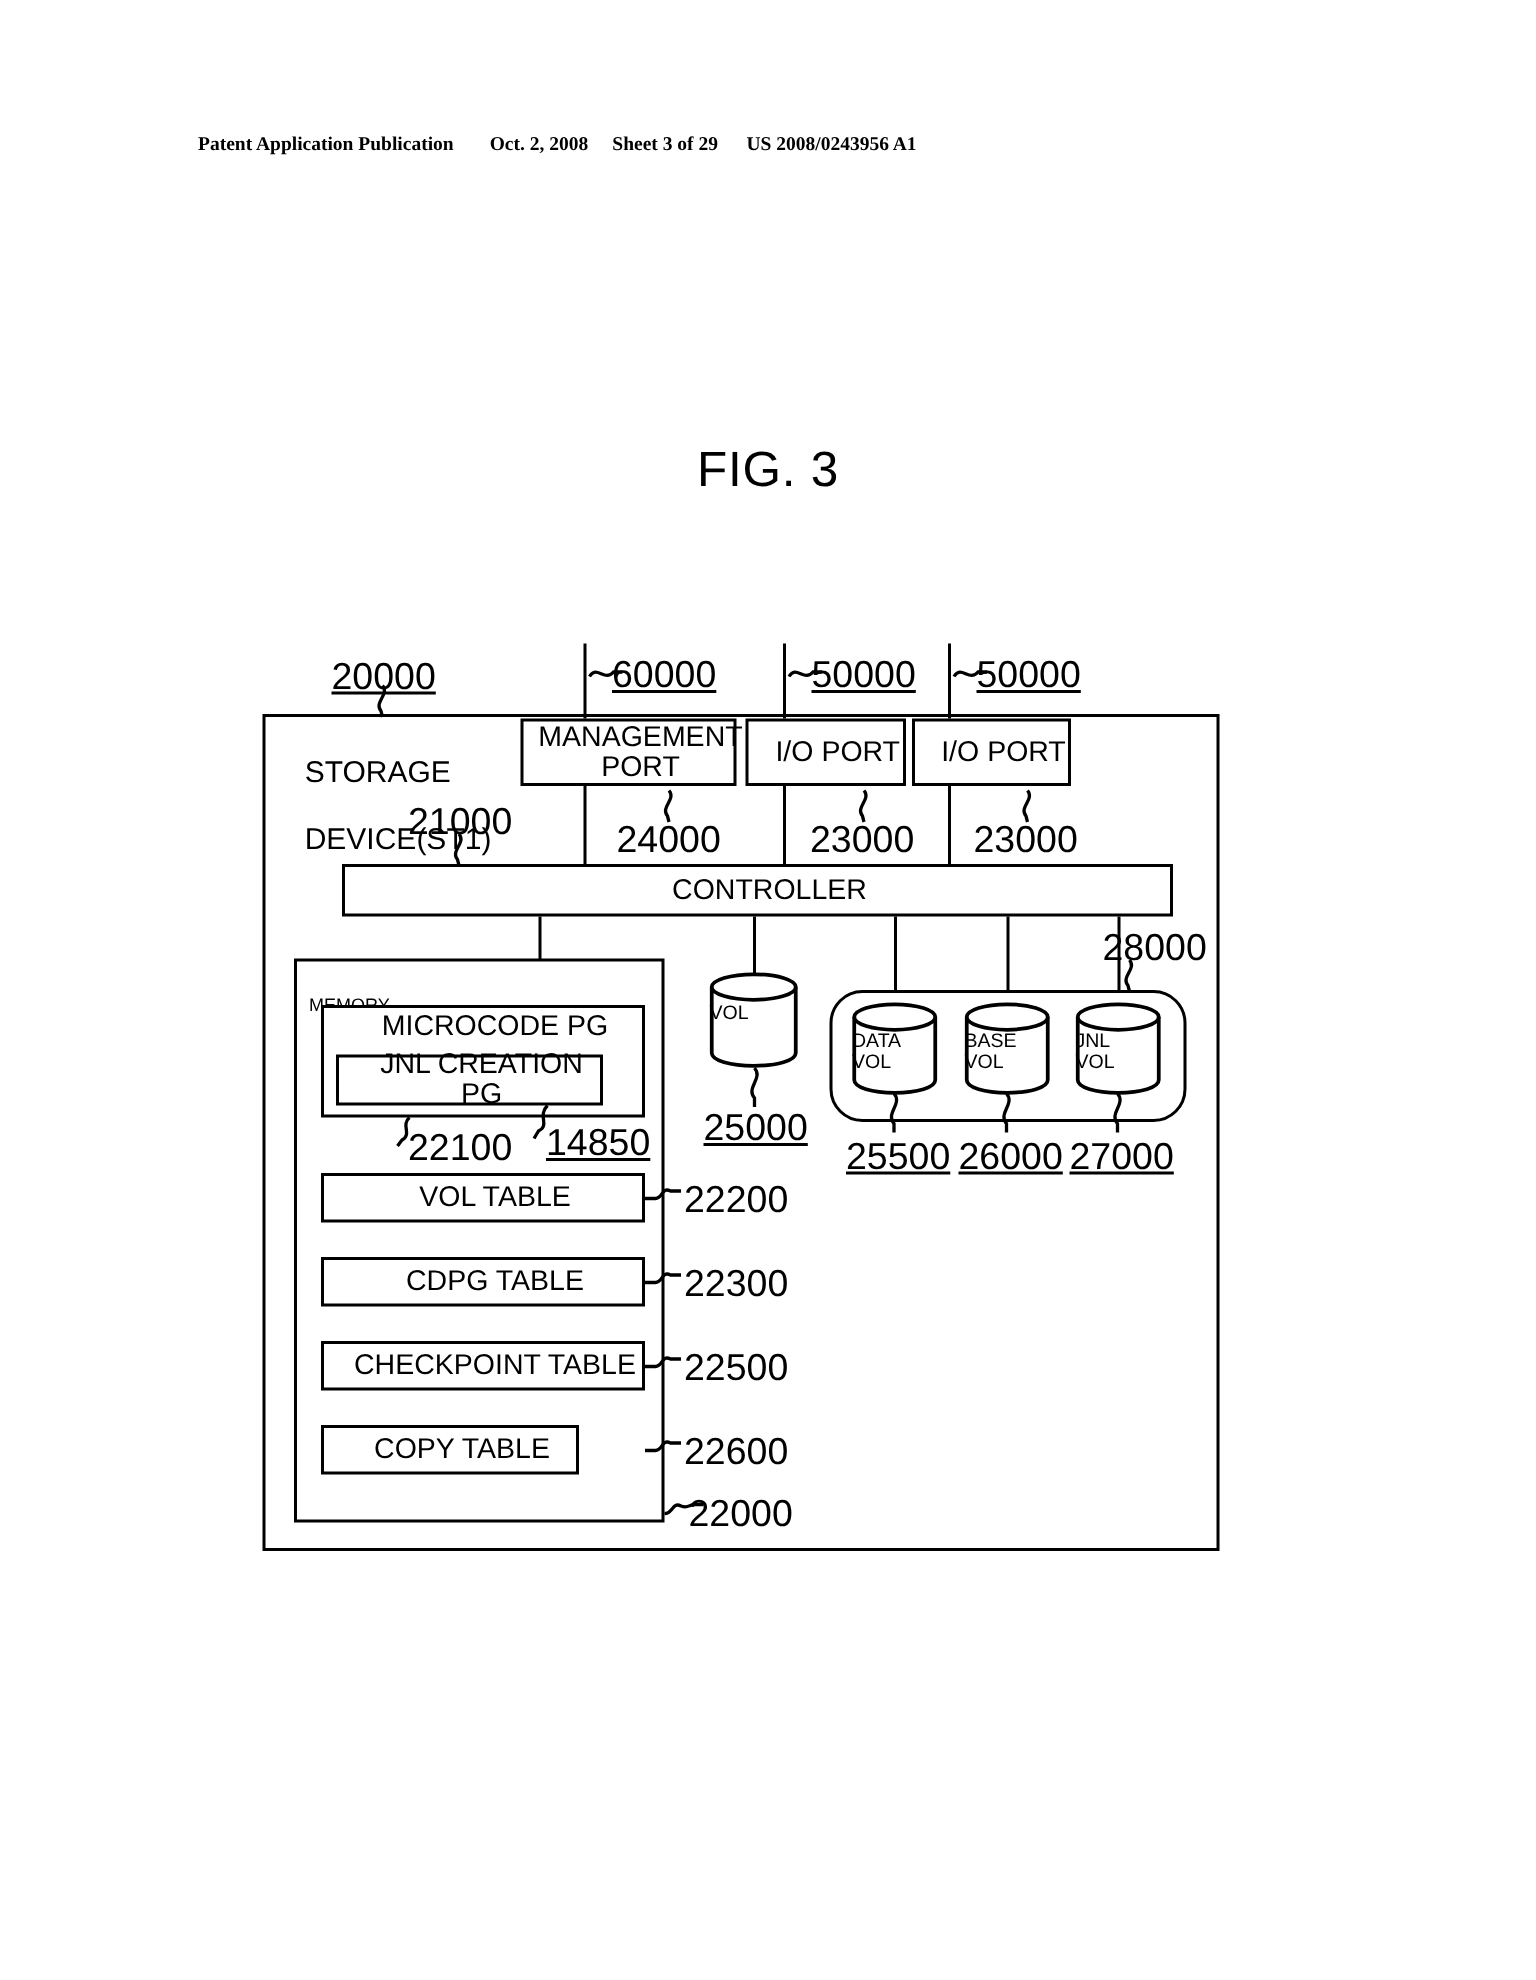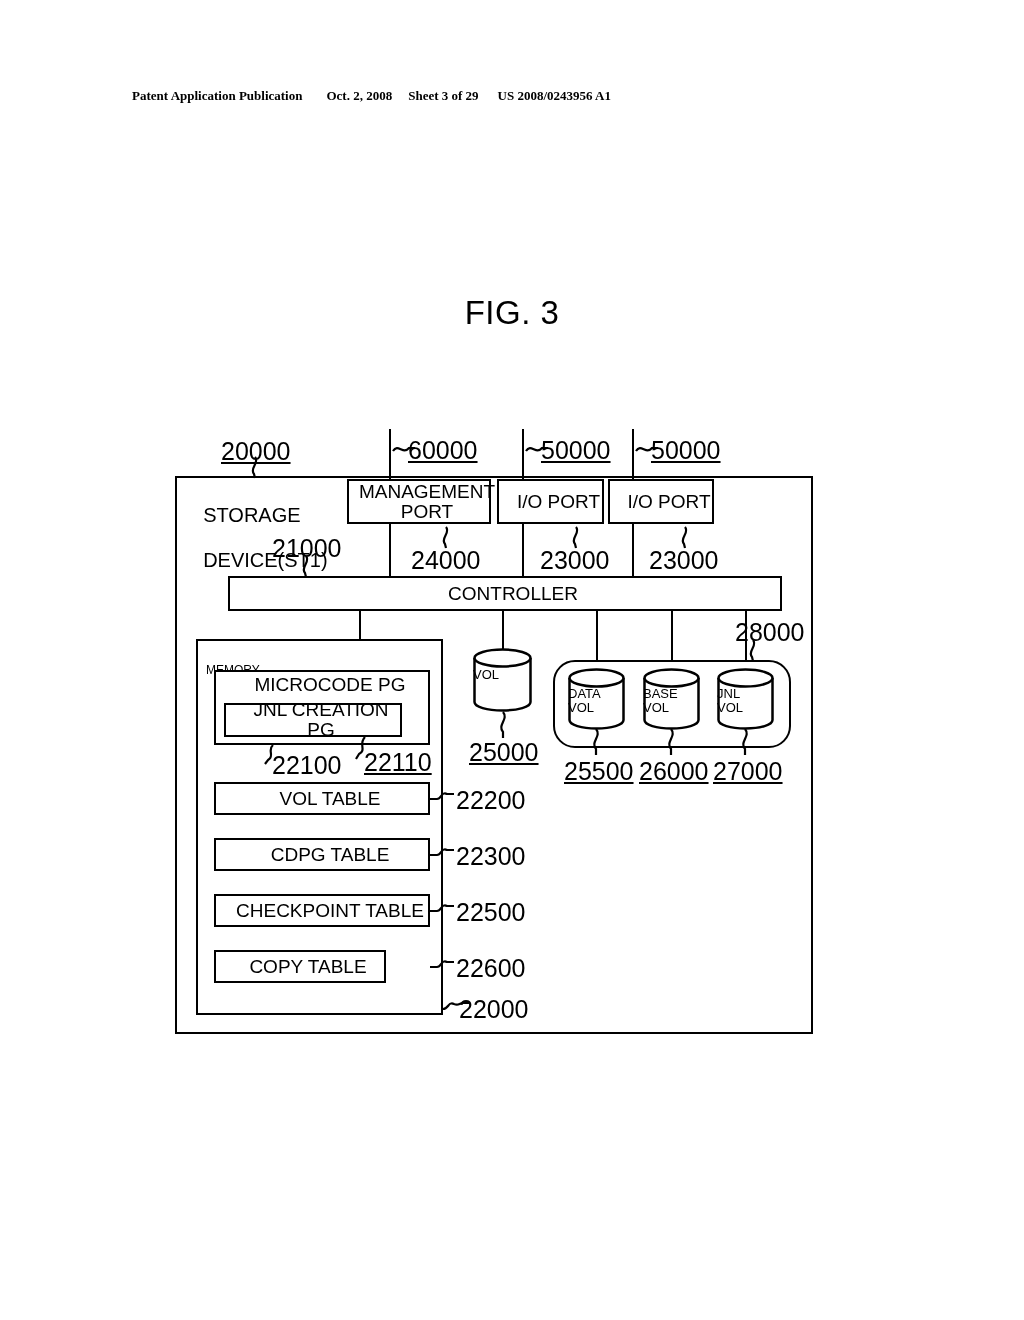--- a/index.html
+++ b/index.html
@@ -213,21 +213,21 @@
   <span>JNL CREATION PG</span>
 </div>
 
 <svg class="leader" style="left:255px; top:745px;" width="22" height="22">
   <path d="M18,0 C12,5 20,11 13,15 L10,19"></path>
 </svg>
 <div class="ref" style="left:272px; top:751px;">22100</div>
 <svg class="leader" style="left:343px; top:737px;" width="24" height="26">
   <path d="M22,0 C15,7 24,13 16,17 L13,22"></path>
 </svg>
-<div class="ref u" style="left:364px; top:748px;">22110</div>
+<div class="ref u" style="left:364px; top:748px;">14850</div>
 
 <div class="box" style="left:214px; top:782px; width:216px; height:33px;">
   <span>VOL TABLE</span>
 </div>
 <svg class="leader" style="left:430px; top:788px;" width="28" height="14">
   <path d="M0,11 L7,11 C12,11 11,3 17,6 L24,6"></path>
 </svg>
 <div class="ref" style="left:456px; top:786px;">22200</div>
 
 <div class="box" style="left:214px; top:838px; width:216px; height:33px;">

